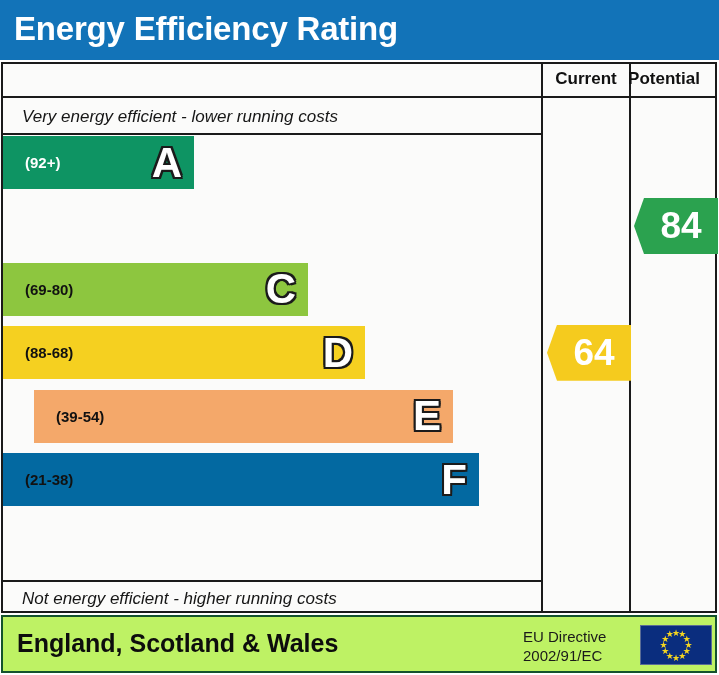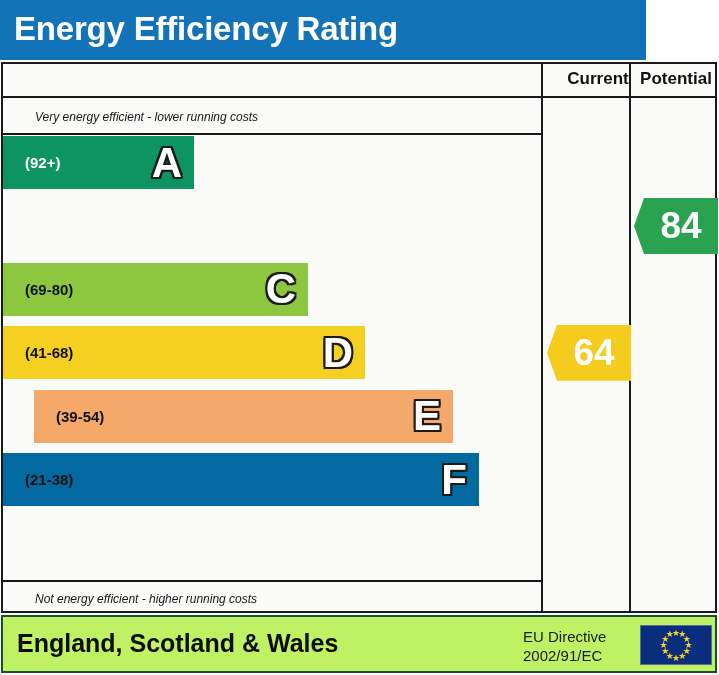--- a/index.html
+++ b/index.html
@@ -11,21 +11,21 @@
   }
   #epc{
     position:relative;
     width:719px;height:675px;
     box-sizing:border-box;
     overflow:hidden;
   }
 
   
   .hdr{
-    position:absolute;left:0;top:0;width:646px;height:60px;
+    position:absolute;left:0;top:0;width:719px;height:60px;
     background:#1273b8;
   }
   .hdr-title{
     position:absolute;left:14px;top:7px;
     font-size:33px;font-weight:bold;color:#ffffff;
     letter-spacing:-0.2px;line-height:44px;
     white-space:nowrap;
   }
 
   
@@ -48,30 +48,29 @@
   .colhdr{
     position:absolute;left:1px;top:62px;width:716px;height:36px;
     border-bottom:2px solid #1a1a1a;
     box-sizing:border-box;
   }
   .colhdr-cell{
     position:absolute;top:0;height:34px;
     display:flex;align-items:center;justify-content:center;
     font-size:17px;font-weight:bold;color:#111111;
     white-space:nowrap;
-    padding-left:12px;
   }
   .colhdr-cell.current{left:541px;width:88px;}
   .colhdr-cell.potential{left:629px;width:68px;}
 
   
   .caption{
-    position:absolute;left:19px;width:536px;height:33px;
+    position:absolute;left:6px;width:536px;height:33px;
     display:flex;align-items:center;
-    font-size:12px;font-style:italic;color:#161616;
+    font-size:17px;font-style:italic;color:#161616;
     padding-left:16px;box-sizing:border-box;
     white-space:nowrap;
   }
   .caption.top{top:100px;}
   .caption.bottom{top:582px;}
   .cap-rule{
     position:absolute;left:1px;width:540px;height:2px;background:#1a1a1a;
   }
   .cap-rule.r1{top:133px;}
   .cap-rule.r2{top:580px;}
@@ -168,21 +167,21 @@
   <div class="bands">
       <div class="band dark" style="top: 0px; width: 191px; background: rgb(14, 148, 99);">
         <div class="range">(92+)</div>
         <div class="letter">A</div>
       </div>
       <div class="band" style="top: 126.8px; width: 305px; background: rgb(141, 198, 63);">
         <div class="range">(69-80)</div>
         <div class="letter">C</div>
       </div>
       <div class="band" style="top: 190.2px; width: 362px; background: rgb(245, 208, 32);">
-        <div class="range">(41-68)</div>
+        <div class="range">(88-68)</div>
         <div class="letter">D</div>
       </div>
       <div class="band" style="top: 253.6px; width: 419px; background: rgb(244, 168, 106); margin-left: 31px;">
         <div class="range">(39-54)</div>
         <div class="letter">E</div>
       </div>
       <div class="band" style="top: 317px; width: 476px; background: #0369a1;">
         <div class="range">(21-38)</div>
         <div class="letter">F</div>
       </div>

